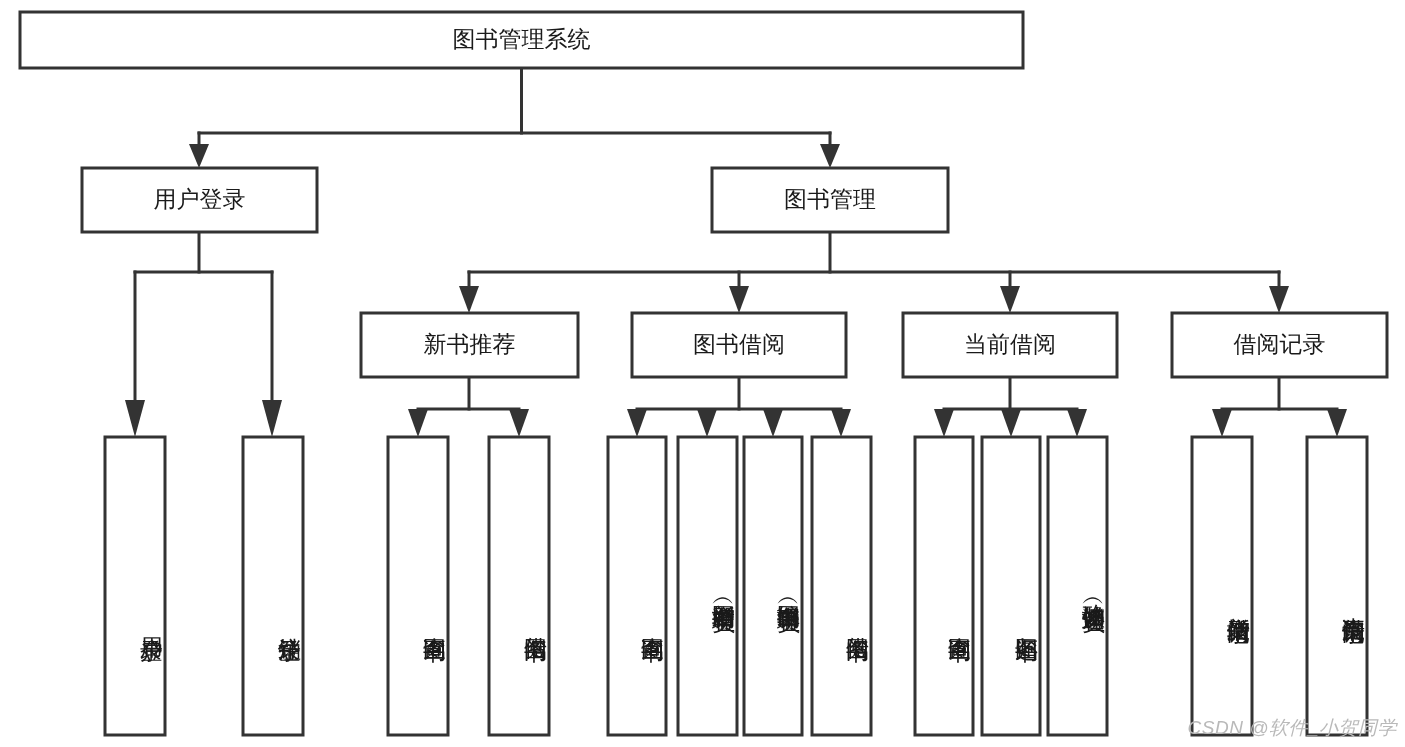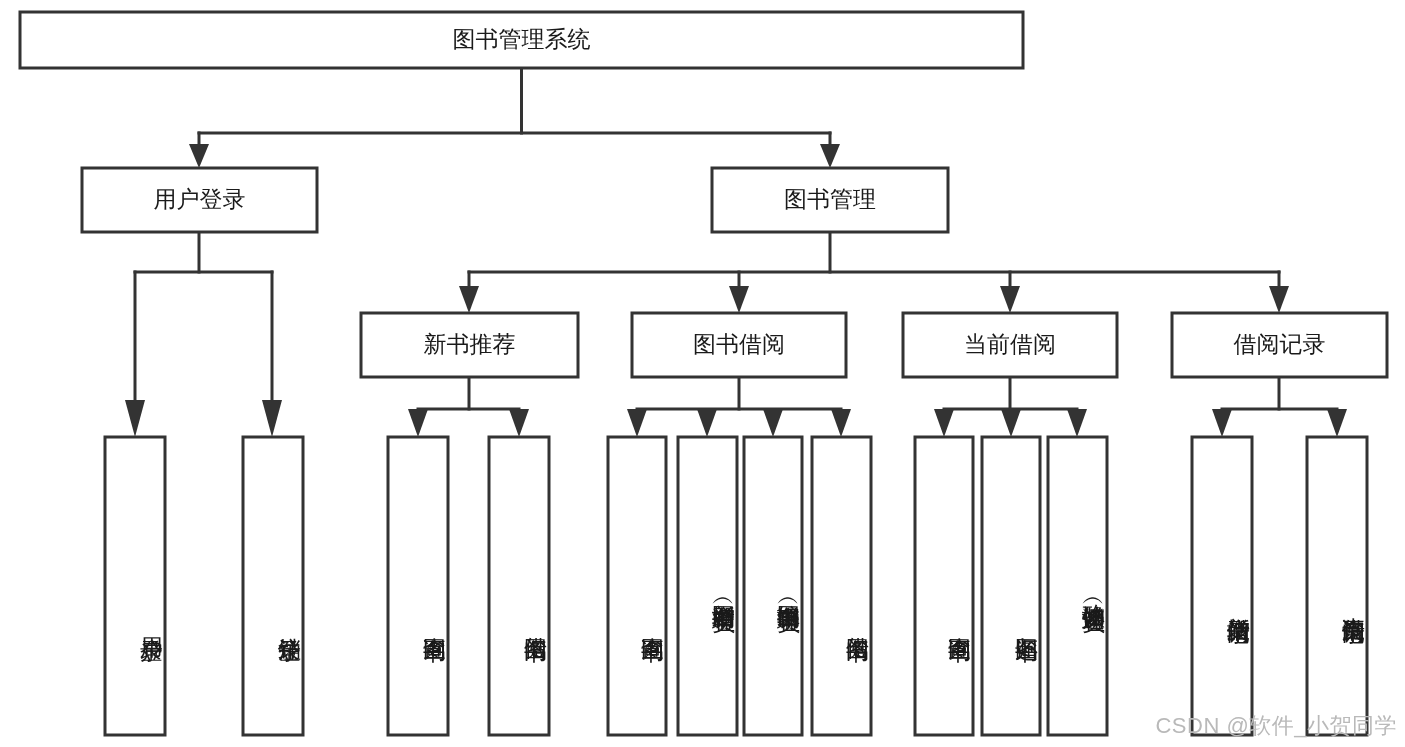--- a/index.html
+++ b/index.html
@@ -63,24 +63,25 @@
     justify-content: center;
     white-space: normal;
     box-sizing: border-box;
     pointer-events: none;
   }
   .watermark {
     position: absolute;
     right: 8px;
     bottom: 6px;
     font-family: "Liberation Sans", "DejaVu Sans", sans-serif;
-    font-size: 22px;
+    font-size: 19px;
     color: #b9b9b9;
     white-space: nowrap;
     letter-spacing: 0.5px;
+    font-style: italic;
   }
 </style>
 </head>
 <body>
 
 <div id="diagram-root">
 
   <svg id="tree-svg" viewBox="0 0 1405 747">
 
     <g>

